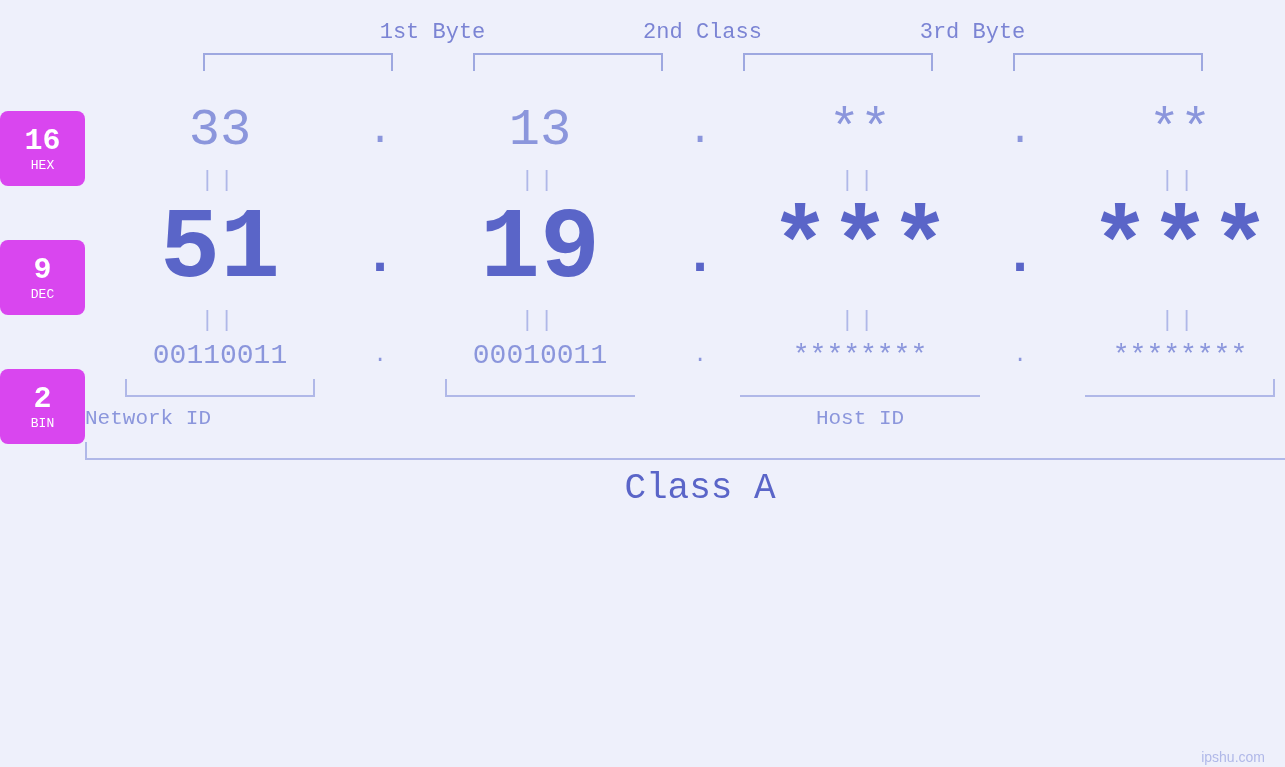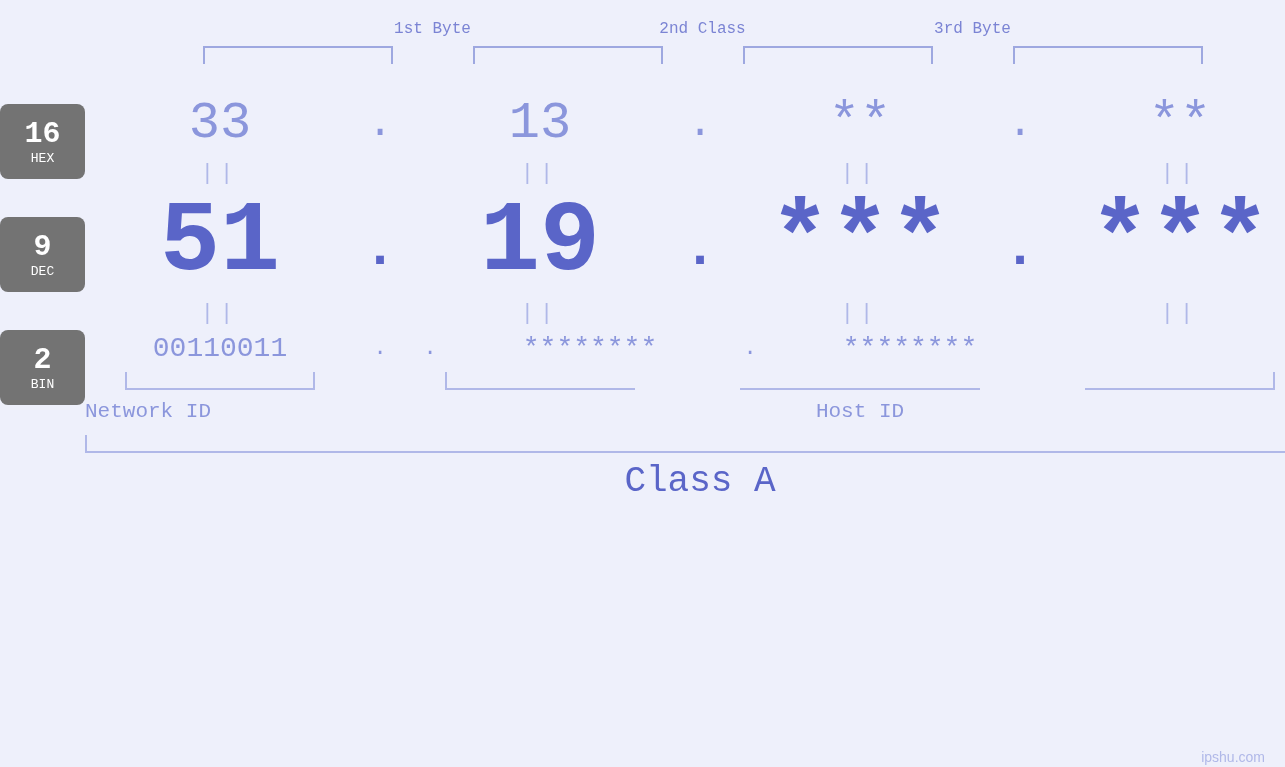--- a/index.html
+++ b/index.html
@@ -29,21 +29,21 @@
       justify-content: center;
       width: 100%;
       margin-left: 120px;
       margin-bottom: 8px;
     }
 
     .byte-header {
       width: 270px;
       text-align: center;
       color: #7b84d4;
-      font-size: 16px;
+      font-size: 22px;
       font-family: 'Courier New', Courier, monospace;
     }
 
     
     .top-brackets {
       display: flex;
       justify-content: center;
       width: 100%;
       margin-left: 120px;
       margin-bottom: 30px;
@@ -65,30 +65,30 @@
     .label-col {
       width: 140px;
       display: flex;
       flex-direction: column;
       align-items: center;
       gap: 0;
       padding-top: 10px;
     }
 
     .base-badge {
-      background-color: #737373;
+      background-color: #d946ef;
       color: white;
       border-radius: 8px;
       width: 85px;
       height: 75px;
       display: flex;
       flex-direction: column;
       align-items: center;
       justify-content: center;
-      margin-bottom: 0;
+      margin-bottom: 16px;
     }
 
     .base-num {
       font-size: 30px;
       font-weight: bold;
       line-height: 1.1;
     }
 
     .base-label {
       font-size: 13px;
@@ -278,20 +278,23 @@
         <div class="equals-cell">||</div>
         <div style="width:50px;"></div>
         <div class="equals-cell">||</div>
       </div>
 
       <div class="bin-row-wrapper">
         <div class="cell">
           <span class="bin-value">00110011</span>
         </div>
         <div style="width:50px; text-align:center; color:#8b96dc; font-size:22px;">.</div>
+        <div class="cell">
+          <span class="bin-value">00010011</span>
+        </div>
         <div style="width:50px; text-align:center; color:#8b96dc; font-size:22px;">.</div>
         <div class="cell">
           <span class="bin-value">********</span>
         </div>
         <div style="width:50px; text-align:center; color:#8b96dc; font-size:22px;">.</div>
         <div class="cell">
           <span class="bin-value">********</span>
         </div>
       </div>
 

